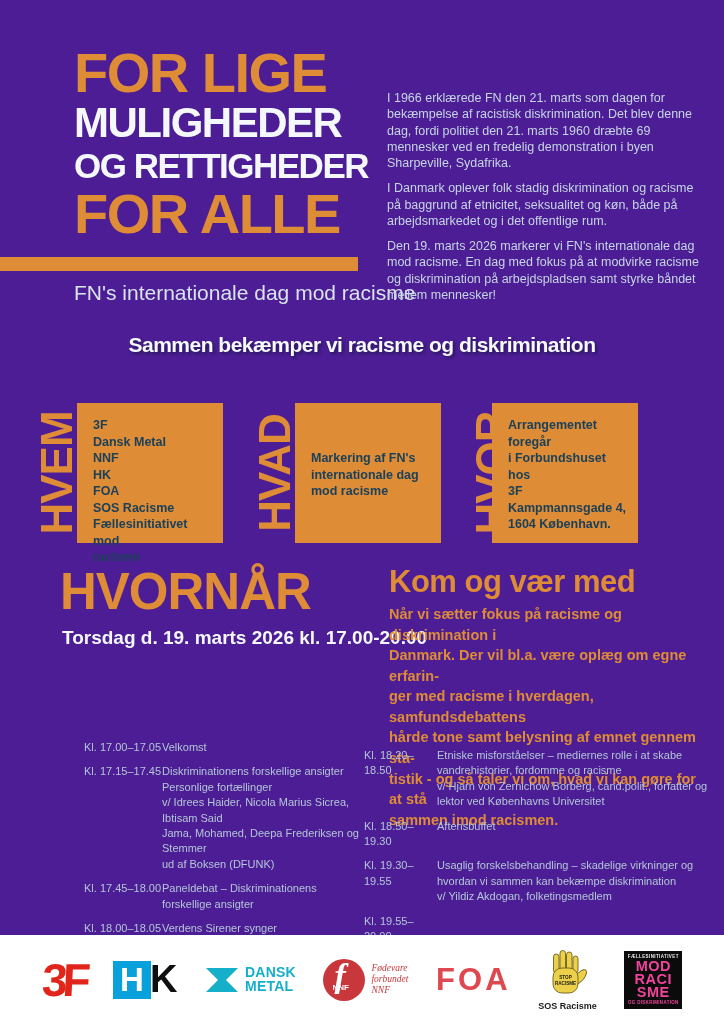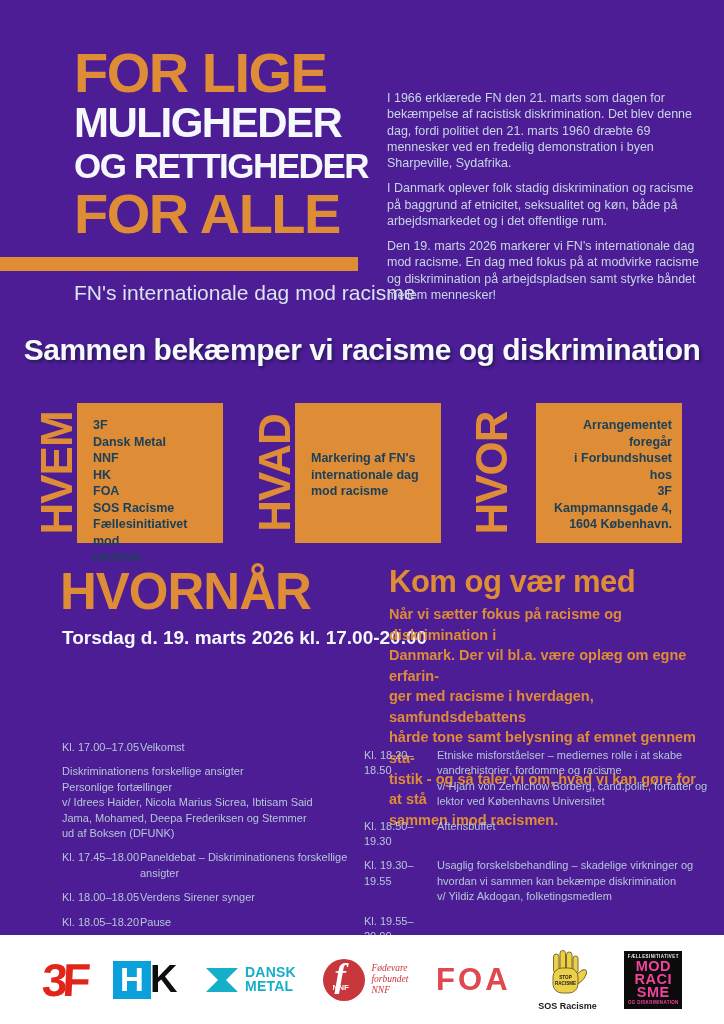--- a/index.html
+++ b/index.html
@@ -18,21 +18,21 @@
   .hl3{color:#F4F8FB;font-size:35px;line-height:1.12;}
   .divider{position:absolute;left:0;top:257px;width:358px;height:14px;background:var(--orange);}
   .tagline{position:absolute;left:74px;top:281px;font-size:21px;color:#D9E4ED;}
 
   
   .intro{position:absolute;left:387px;top:90px;width:320px;color:#C6D6E3;font-size:12.5px;line-height:1.3;}
   .intro p{margin:0 0 9px 0;}
 
   
   .banner{position:absolute;left:0;top:333px;width:724px;text-align:center;
-    font-size:30px;font-weight:bold;color:#F6FAFC;letter-spacing:-0.5px;
+    font-size:21px;font-weight:bold;color:#F6FAFC;letter-spacing:-0.5px;
     text-shadow:2px 2px 3px rgba(8,22,32,0.5);}
 
   
   .vlabel{position:absolute;top:403px;width:42px;height:140px;display:flex;align-items:center;justify-content:center;}
   .vlabel span{transform:rotate(-90deg);white-space:nowrap;font-size:44px;font-weight:bold;
     color:var(--orange);letter-spacing:-1px;}
   .ibox{position:absolute;top:403px;width:146px;height:140px;background:var(--orange);
     color:#1B4159;font-size:12.5px;font-weight:bold;line-height:1.32;
     box-sizing:border-box;padding:14px 10px 10px 16px;}
   .ibox.center{display:flex;align-items:center;}
@@ -42,21 +42,21 @@
   .when-date{position:absolute;left:62px;top:627px;font-size:19px;font-weight:bold;color:#F4F8FB;}
   .join-title{position:absolute;left:389px;top:564px;font-size:31px;font-weight:bold;color:var(--orange);letter-spacing:-0.5px;}
   .join-body{position:absolute;left:389px;top:604px;width:322px;font-size:14.5px;font-weight:bold;
     color:var(--orange);line-height:1.42;}
 
   
   .sched{position:absolute;top:740px;font-size:11px;color:#B3C7D6;line-height:1.4;}
   .sched-left{left:62px;width:300px;}
   .sched-right{left:364px;width:350px;margin-top:8px;}
   .srow{display:flex;margin-bottom:9px;}
-  .sched-left .stime{width:78px;flex:none;}
+  .sched-left .stime{width:78px;flex:none;margin-left:22px;}
   .sched-right .stime{width:73px;flex:none;}
   .sdesc{flex:1;}
 
   
   .footer{position:absolute;left:0;bottom:0;width:724px;height:89px;background:#FFFFFF;
     display:flex;align-items:center;justify-content:space-evenly;padding:0 14px;box-sizing:border-box;}
   .logo{display:flex;align-items:center;}
   .logo-3f{font-size:46px;font-weight:800;color:#E1251B;letter-spacing:-5px;transform:skewX(-3deg);}
   .hk-box{width:38px;height:38px;background:#0AA0DC;display:flex;align-items:center;justify-content:center;
     color:#fff;font-size:33px;font-weight:800;}
@@ -117,21 +117,21 @@
   <div class="vlabel" style="left:254px;">
     <span>HVAD</span>
   </div>
   <div class="ibox center pre" style="left:295px;">Markering af FN's
 internationale dag
 mod racisme</div>
 
   <div class="vlabel" style="left:471px;">
     <span>HVOR</span>
   </div>
-  <div class="ibox center pre" style="left:536px;text-align:right;">Arrangementet foregår
+  <div class="ibox center pre" style="left:492px;">Arrangementet foregår
 i Forbundshuset hos
 3F
 Kampmannsgade 4,
 1604 København.</div>
 
   <div class="when-title">HVORNÅR</div>
   <div class="when-date">Torsdag d. 19. marts 2026 kl. 17.00-20.00</div>
 
   <div class="join-title">Kom og vær med</div>
   <div class="join-body pre">Når vi sætter fokus på racisme og diskrimination i
@@ -140,20 +140,21 @@
 hårde tone samt belysning af emnet gennem sta-
 tistik - og så taler vi om, hvad vi kan gøre for at stå
 sammen imod racismen.</div>
 
   <div class="sched sched-left">
     <div class="srow">
       <div class="stime">Kl. 17.00–17.05</div>
       <div class="sdesc pre">Velkomst</div>
     </div>
     <div class="srow">
+      <div class="stime">Kl. 17.15–17.45</div>
       <div class="sdesc pre">Diskriminationens forskellige ansigter
 Personlige fortællinger
 v/ Idrees Haider, Nicola Marius Sicrea, Ibtisam Said
 Jama,  Mohamed, Deepa Frederiksen og Stemmer
 ud  af Boksen (DFUNK)</div>
     </div>
     <div class="srow">
       <div class="stime">Kl. 17.45–18.00</div>
       <div class="sdesc pre">Paneldebat – Diskriminationens forskellige ansigter</div>
     </div>

